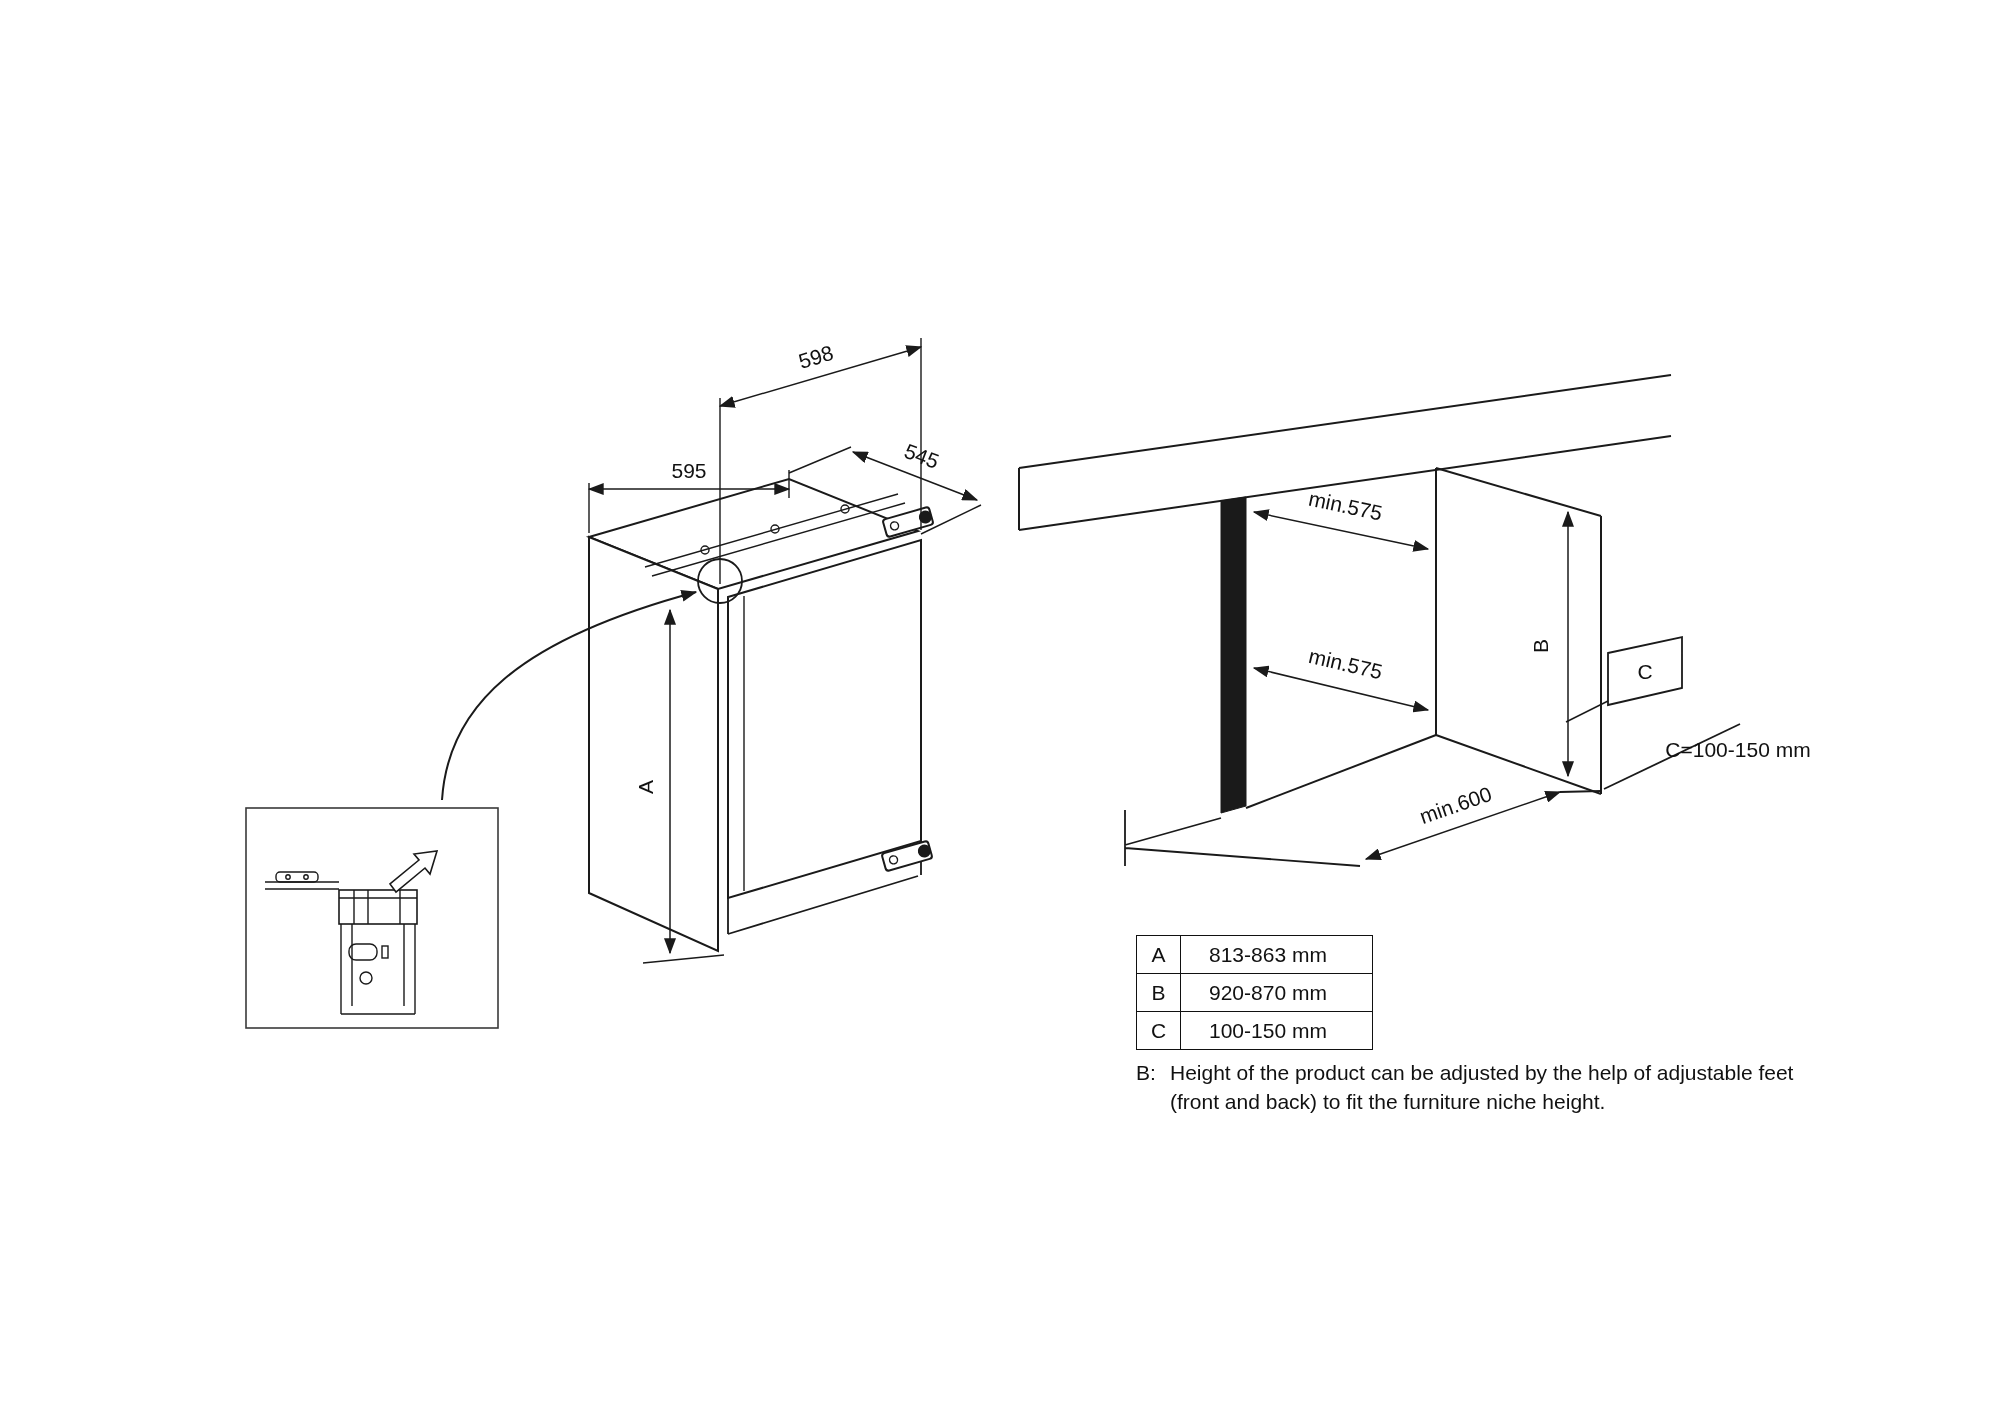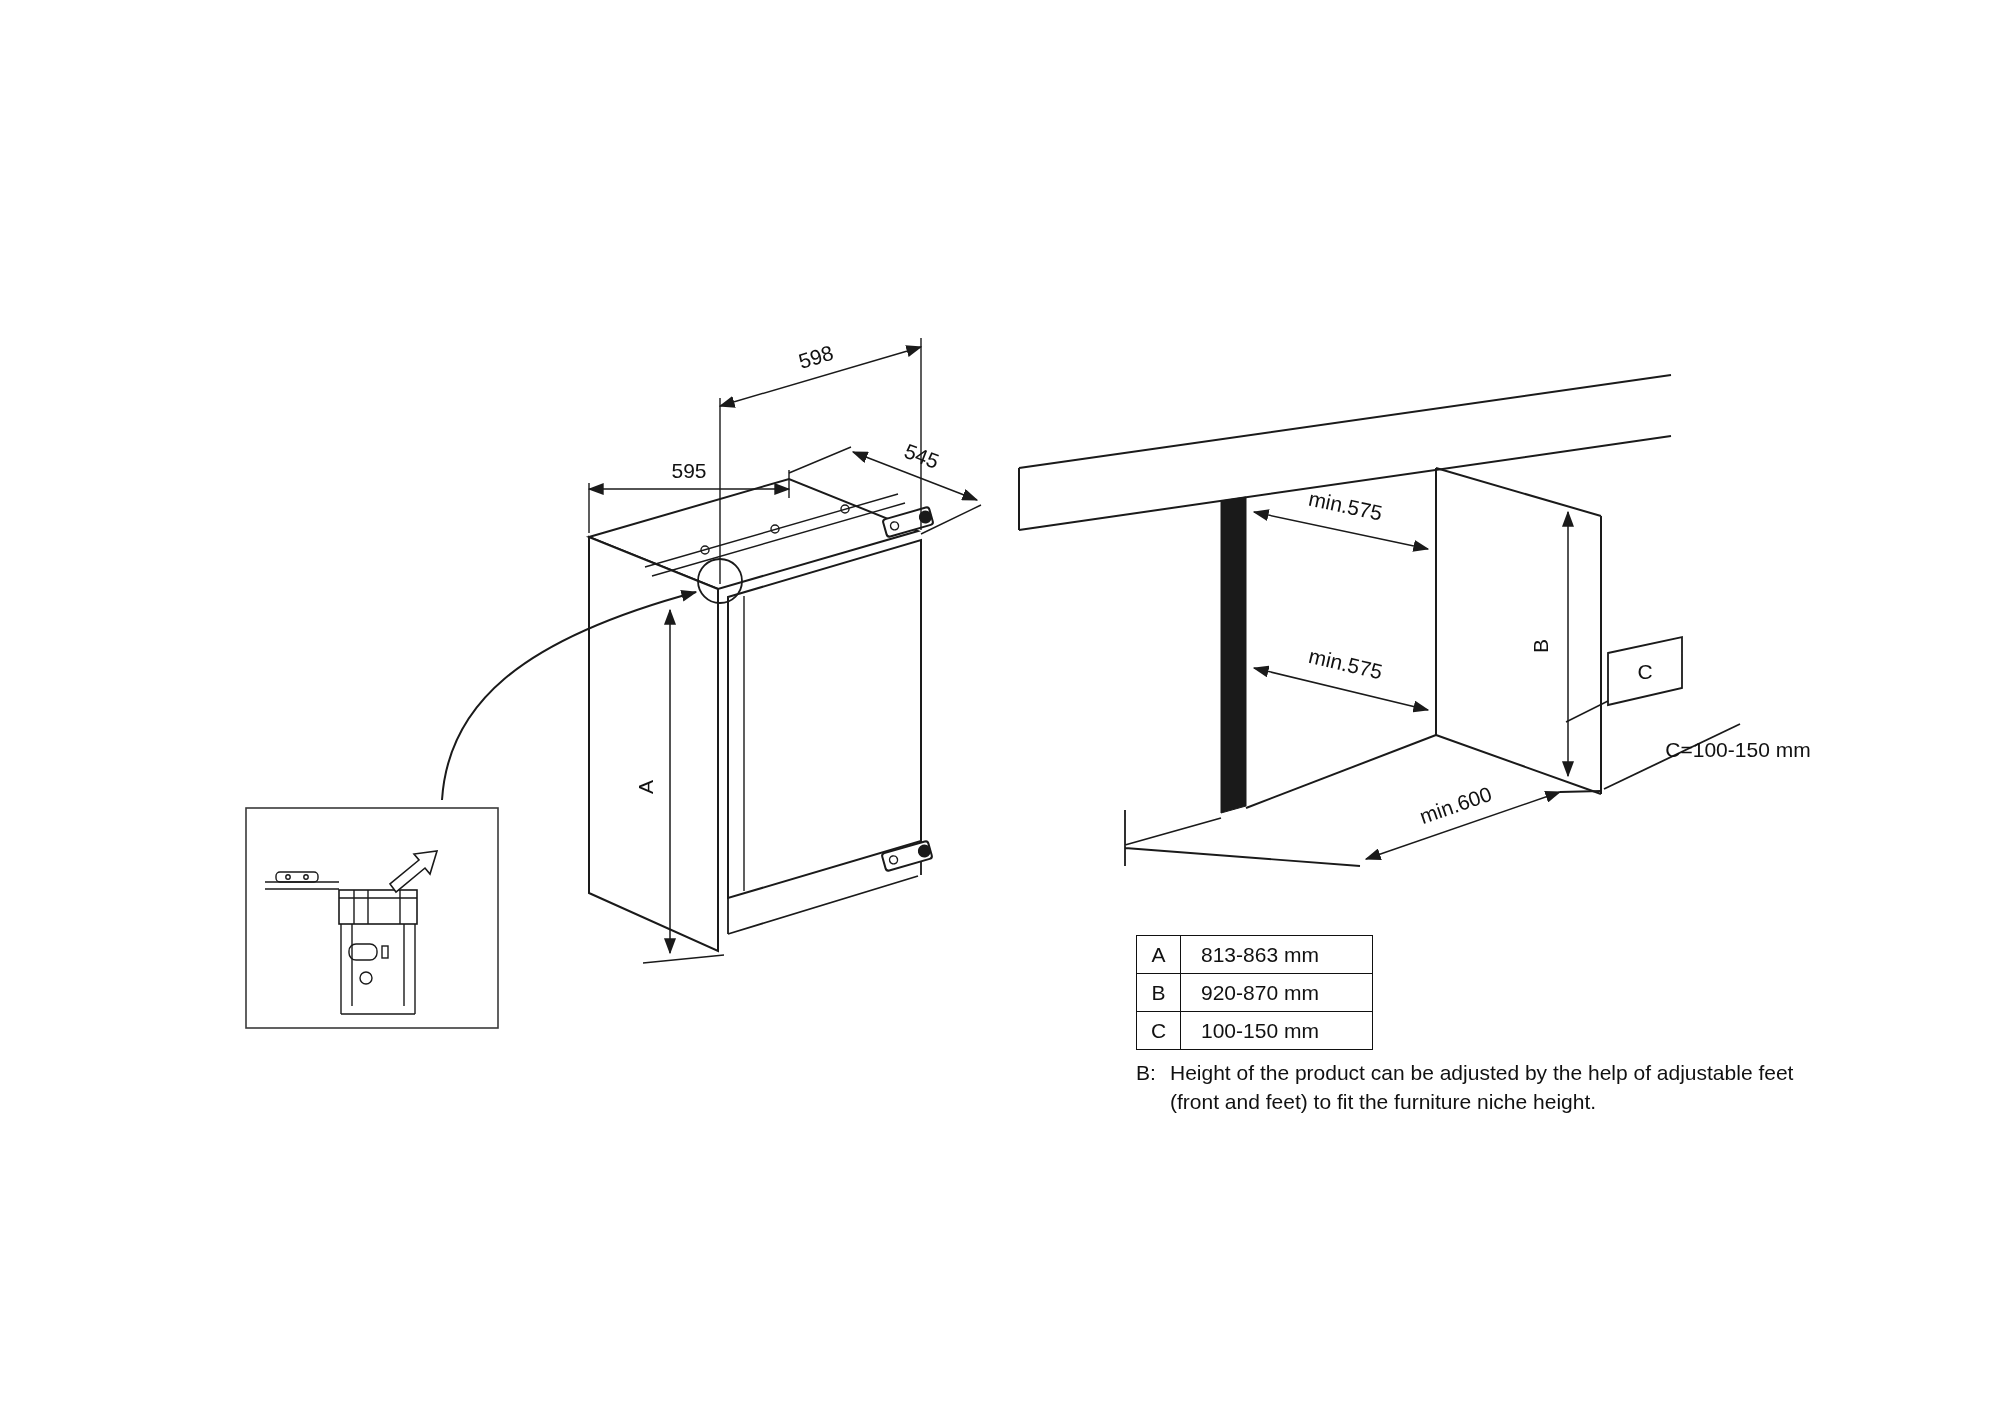--- a/index.html
+++ b/index.html
@@ -23,21 +23,21 @@
   .wface { fill: #ffffff; stroke: #1a1a1a; stroke-width: 2; }
   .lbl { font-family: "Liberation Sans", sans-serif; font-size: 21px; fill: #111111; }
 
   
   .dims-table {
     position: absolute; left: 1136px; top: 935px;
     border-collapse: collapse; font-size: 21px; background: #ffffff;
   }
   .dims-table td { border: 1.8px solid #111111; height: 38px; }
   .dims-table td.k { width: 44px; text-align: center; }
-  .dims-table td.v { width: 192px; padding-left: 20px; text-align: left; }
+  .dims-table td.v { width: 192px; padding-left: 28px; text-align: left; }
 
   
   .note { position: absolute; left: 1136px; top: 1058px; font-size: 21px; line-height: 29px; }
   .note-l1 { display: flex; }
   .note-prefix { width: 34px; flex: 0 0 34px; }
   .note-l2 { margin-left: 34px; }
 </style>
 </head>
 <body>
 
@@ -179,16 +179,16 @@
         <td class="v">100-150 mm</td>
       </tr>
     </tbody>
   </table>
 
   <div class="note">
     <div class="note-l1">
       <span class="note-prefix">B:</span>
       <span>Height of the product can be adjusted by the help of adjustable feet</span>
     </div>
-    <div class="note-l2">(front and feet) to fit the furniture niche height.</div>
+    <div class="note-l2">(front and back) to fit the furniture niche height.</div>
   </div>
 
 </div>
 
 </body></html>

